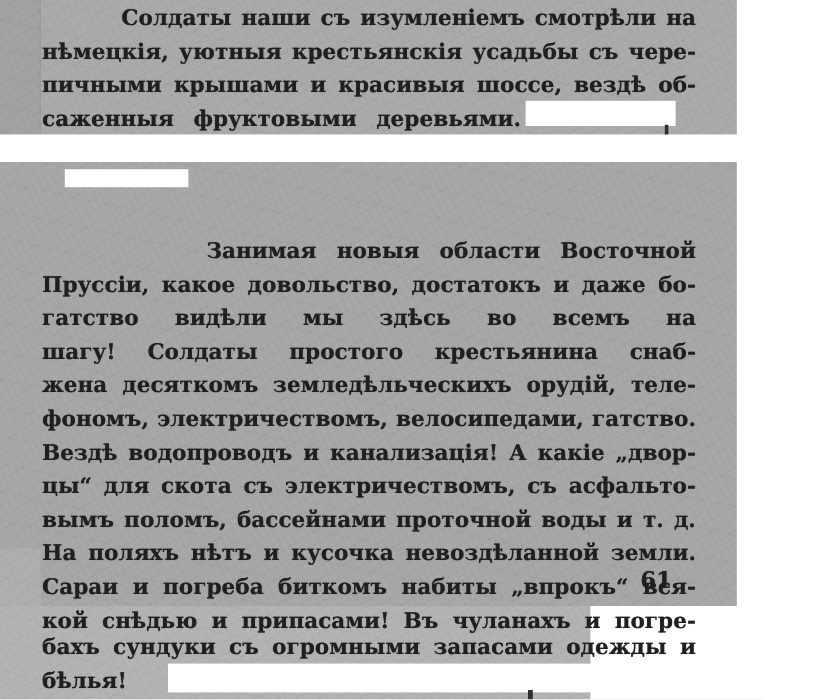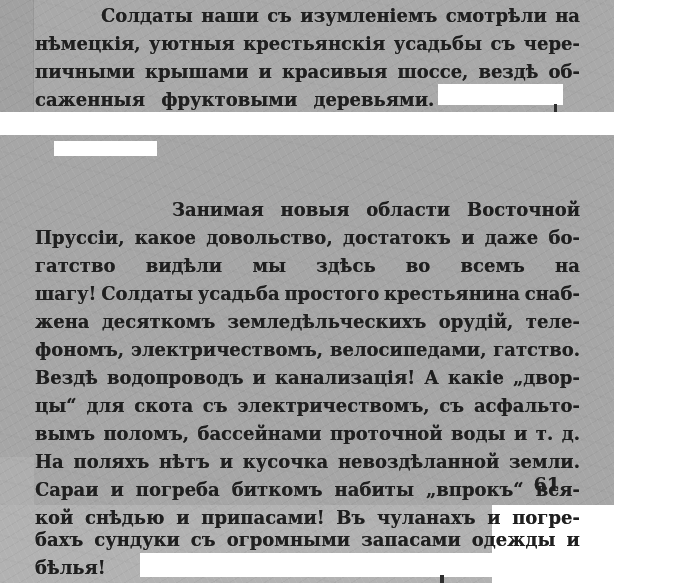--- a/index.html
+++ b/index.html
@@ -166,21 +166,20 @@
           <span>видѣли</span>
           <span>мы</span>
           <span>здѣсь</span>
           <span>во</span>
           <span>всемъ</span>
           <span>на</span>
         </div>
       <div class="line jline">
           <span>шагу!</span>
           <span>Солдаты</span>
-          <span>усадьба</span>
           <span>простого</span>
           <span>крестьянина</span>
           <span>снаб-</span>
         </div>
       <div class="line jline">
           <span>жена</span>
           <span>десяткомъ</span>
           <span>земледѣльческихъ</span>
           <span>орудій,</span>
           <span>теле-</span>

